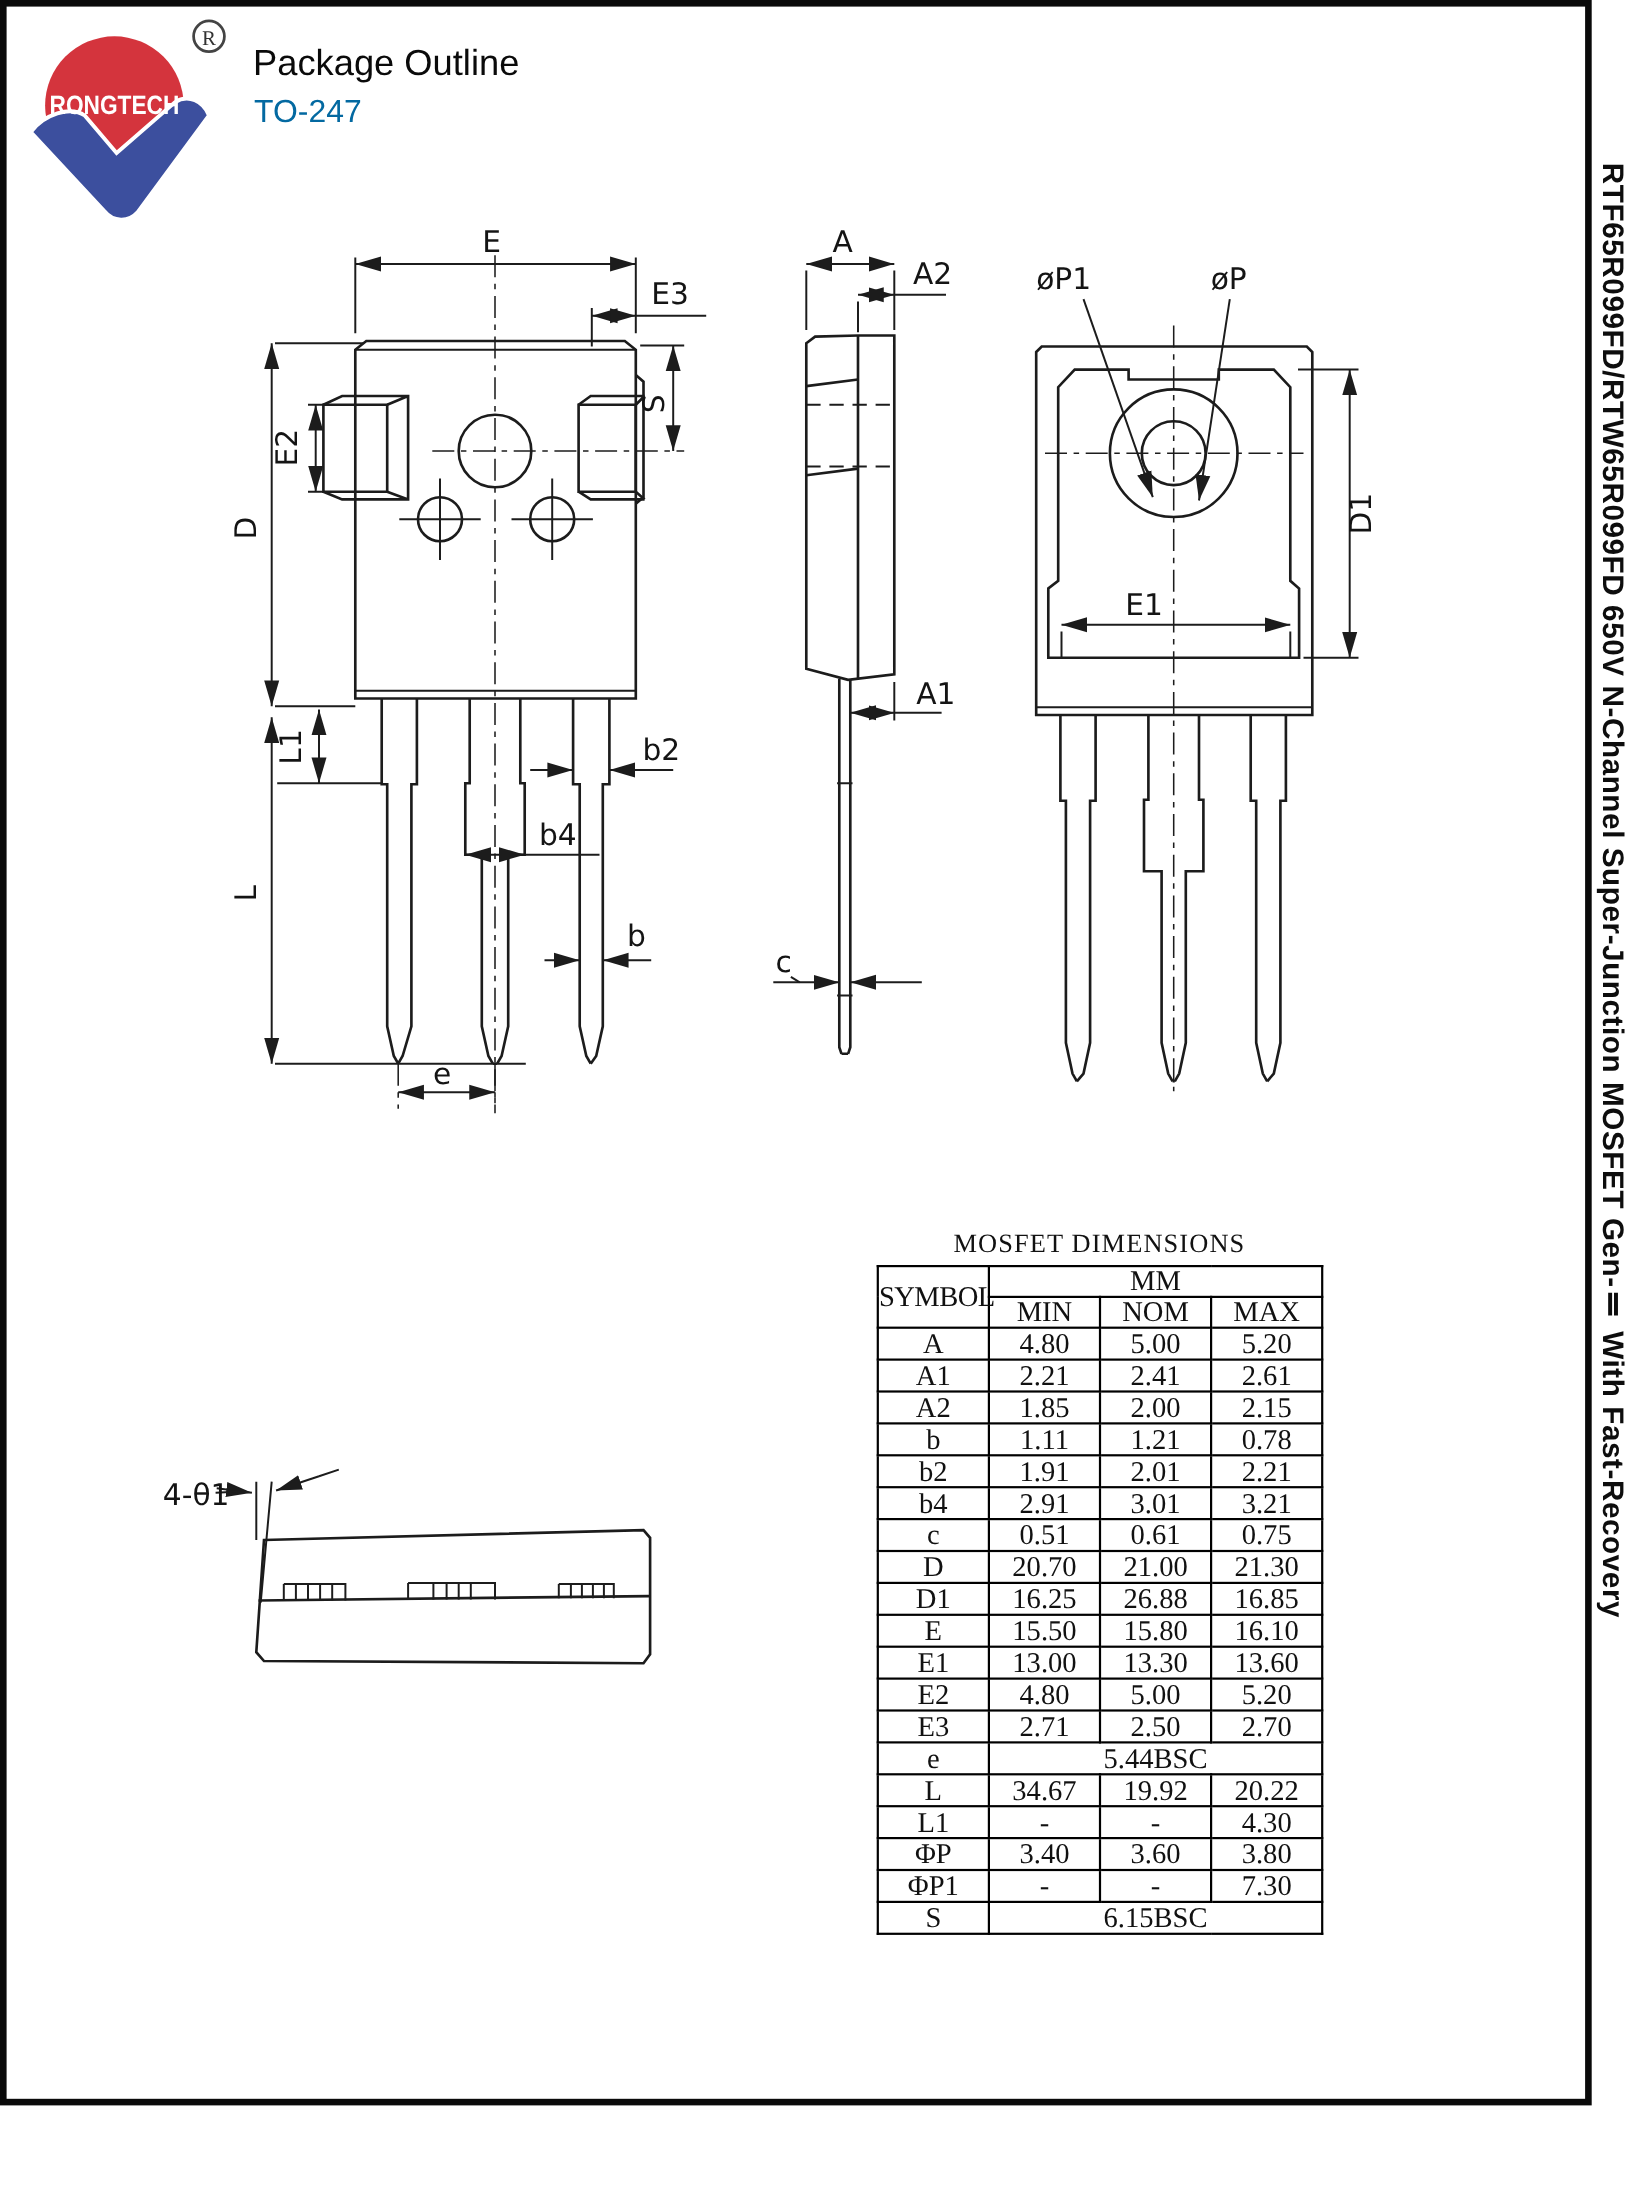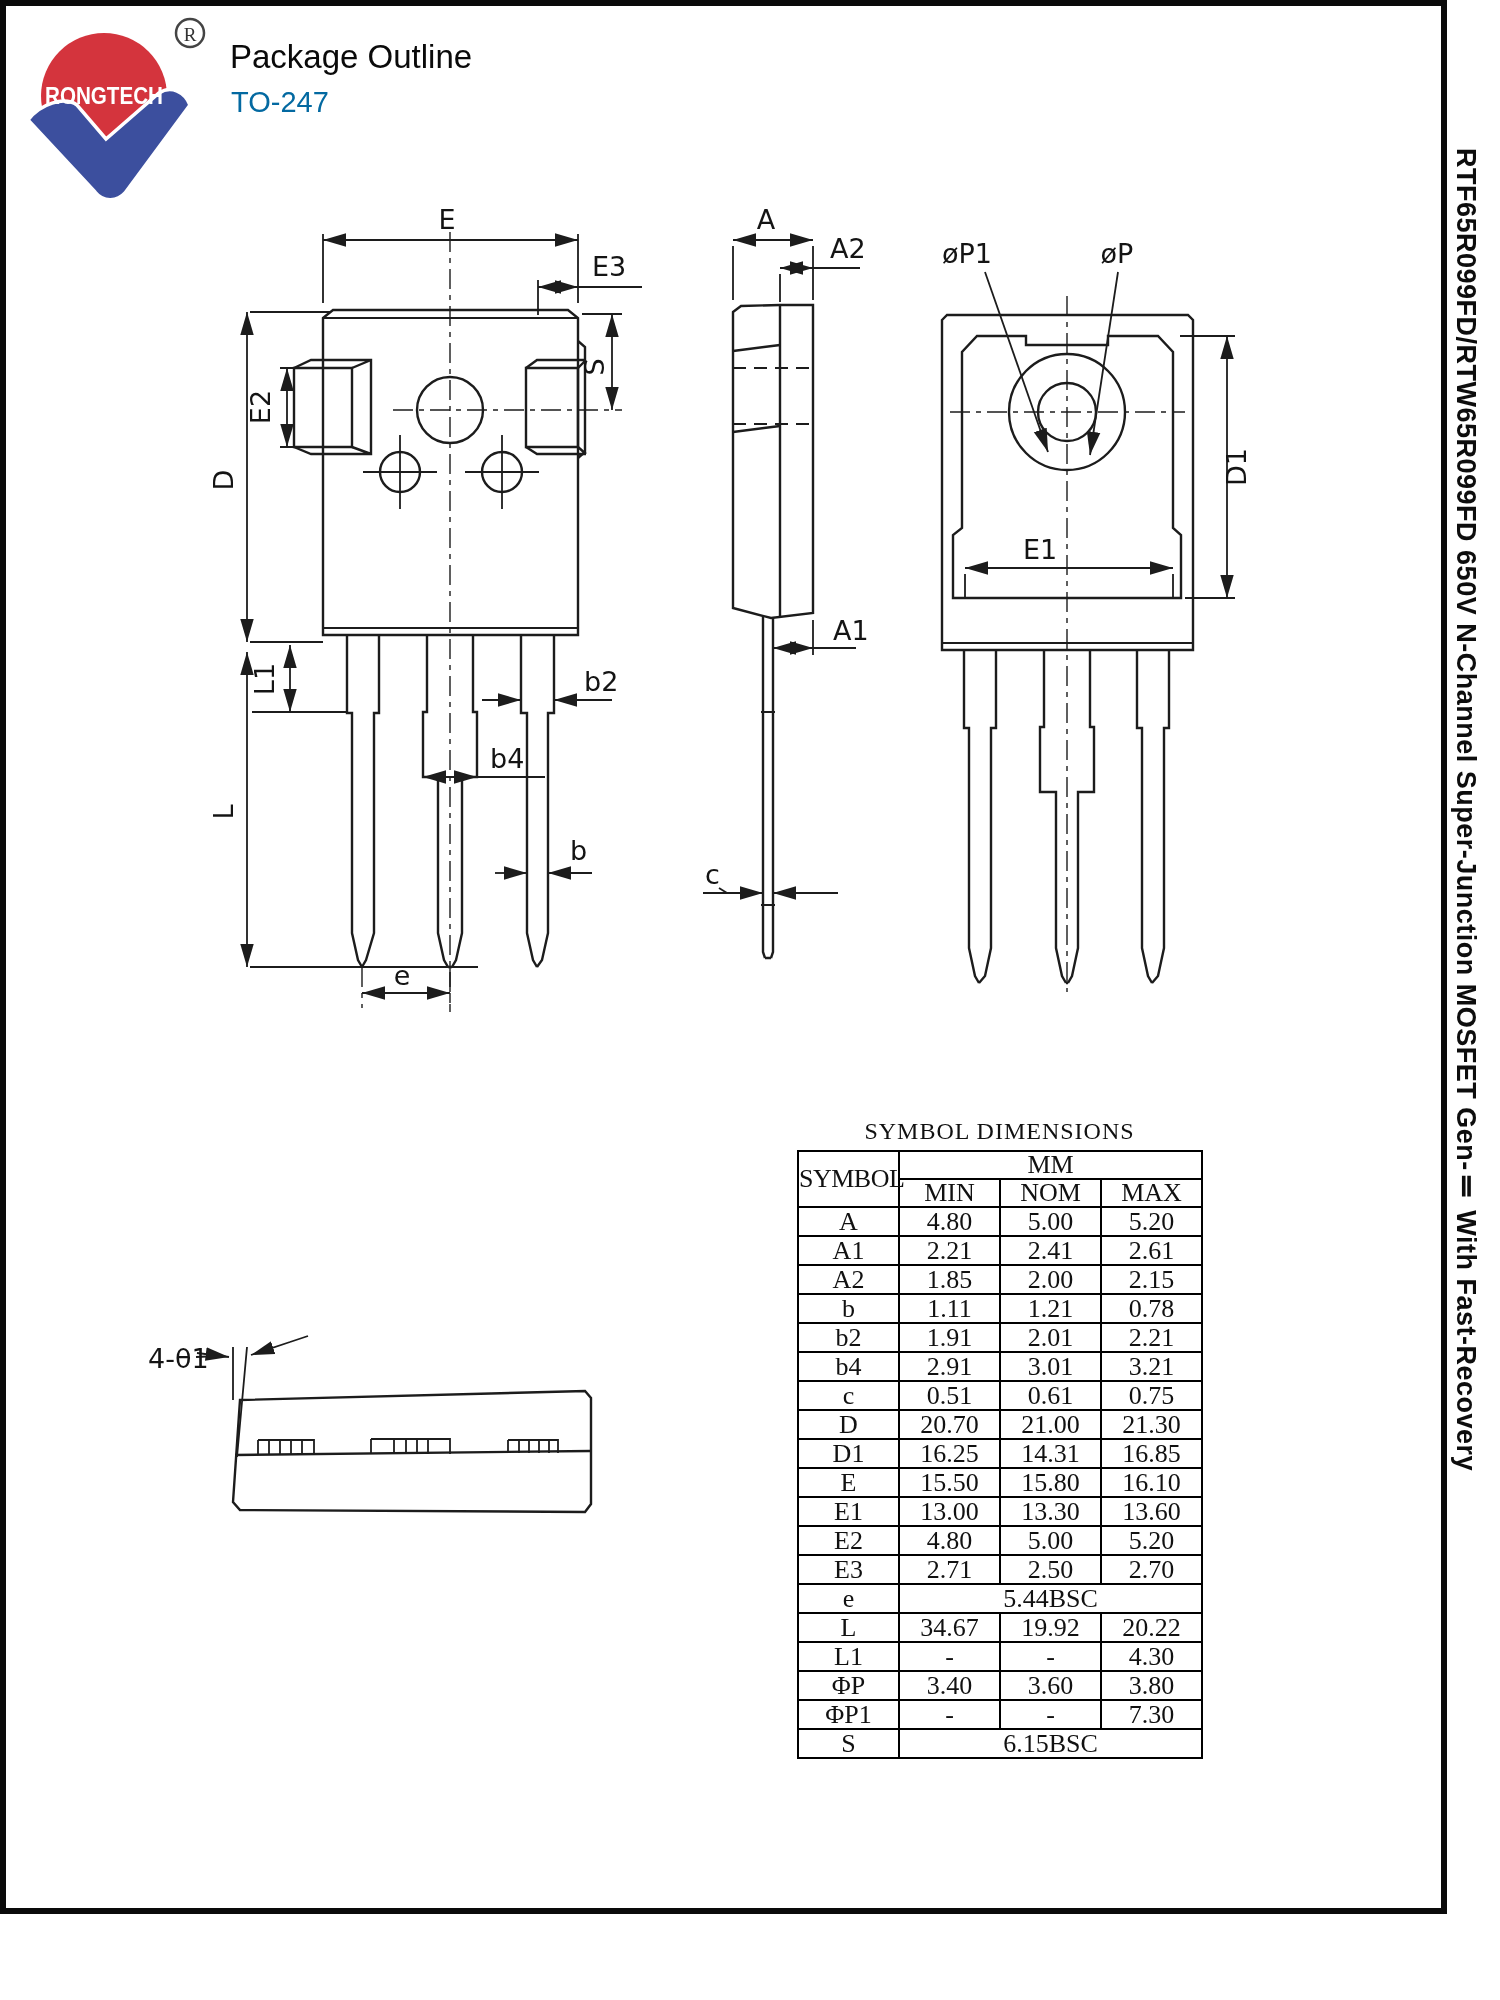--- a/index.html
+++ b/index.html
@@ -189,21 +189,21 @@
       <path class="dl" d="M508,1440 H558 V1453 M508,1440 V1453 M519,1440 V1453 M529,1440 V1453 M539,1440 V1453 M549,1440 V1453"></path>
 
       <path class="dl" d="M233,1347 L233,1400 M247,1347 L237,1457"></path>
       <path class="dl" marker-end="url(#ae)" d="M197,1353 L229,1357"></path>
       <path class="dl" marker-end="url(#ae)" d="M290,1342 L251,1355"></path>
       <path class="dl" d="M290,1342 L308,1336 M196,1357 L218,1356"></path>
       <text x="148" y="1368">4-θ1</text>
     </g>
   </svg>
 
-  <div class="dims-title">SYMBOL DIMENSIONS</div>
+  <div class="dims-title">MOSFET DIMENSIONS</div>
   <div class="dims">
     <table>
       <thead>
         <tr>
           <th class="sym" rowspan="2">SYMBOL</th>
           <th colspan="3">MM</th>
         </tr>
         <tr>
           <th class="c1">MIN</th>
           <th class="c2">NOM</th>
@@ -255,21 +255,21 @@
           </tr>
           <tr>
             <td>D</td>
             <td>20.70</td>
             <td>21.00</td>
             <td>21.30</td>
           </tr>
           <tr>
             <td>D1</td>
             <td>16.25</td>
-            <td>14.31</td>
+            <td>26.88</td>
             <td>16.85</td>
           </tr>
           <tr>
             <td>E</td>
             <td>15.50</td>
             <td>15.80</td>
             <td>16.10</td>
           </tr>
           <tr>
             <td>E1</td>

